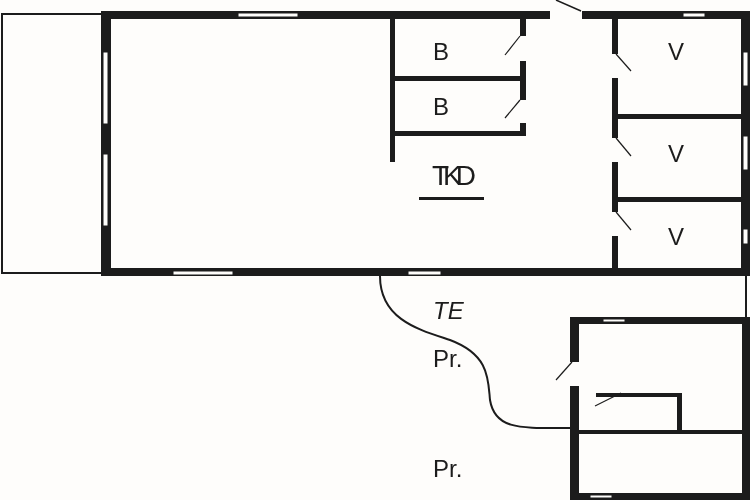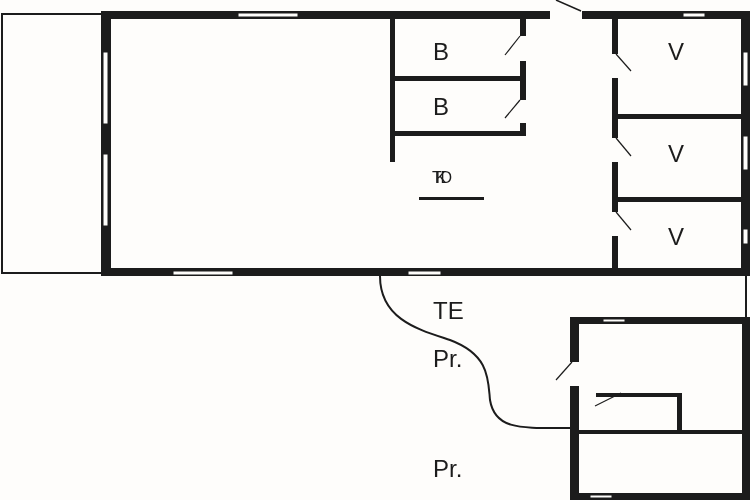--- a/index.html
+++ b/index.html
@@ -83,19 +83,19 @@
     <rect x="590" y="495" width="22" height="3"></rect>
   </g>
   <g stroke="#1c1c1c" stroke-width="1.2">
     <line x1="572" y1="362" x2="556" y2="380"></line>
     <line x1="621" y1="393" x2="595" y2="406"></line>
   </g>
 </svg>
 
 <span class="lbl" style="left:433px;top:40px;">B</span>
 <span class="lbl" style="left:433px;top:95px;">B</span>
-<span class="lbl" style="left:432px;top:170px;font-size:16px;letter-spacing:-6px;">TKD</span>
+<span class="lbl" style="left:432px;top:162px;font-size:28px;letter-spacing:-6px;">TKD</span>
 <span class="lbl" style="left:668px;top:40px;">V</span>
 <span class="lbl" style="left:668px;top:142px;">V</span>
 <span class="lbl" style="left:668px;top:225px;">V</span>
-<span class="lbl" style="left:433px;top:299px;">TE</span>
+<span class="lbl" style="left:433px;top:299px;font-style:italic;">TE</span>
 <span class="lbl" style="left:433px;top:347px;">Pr.</span>
 <span class="lbl" style="left:433px;top:457px;">Pr.</span>
 
 </body></html>

